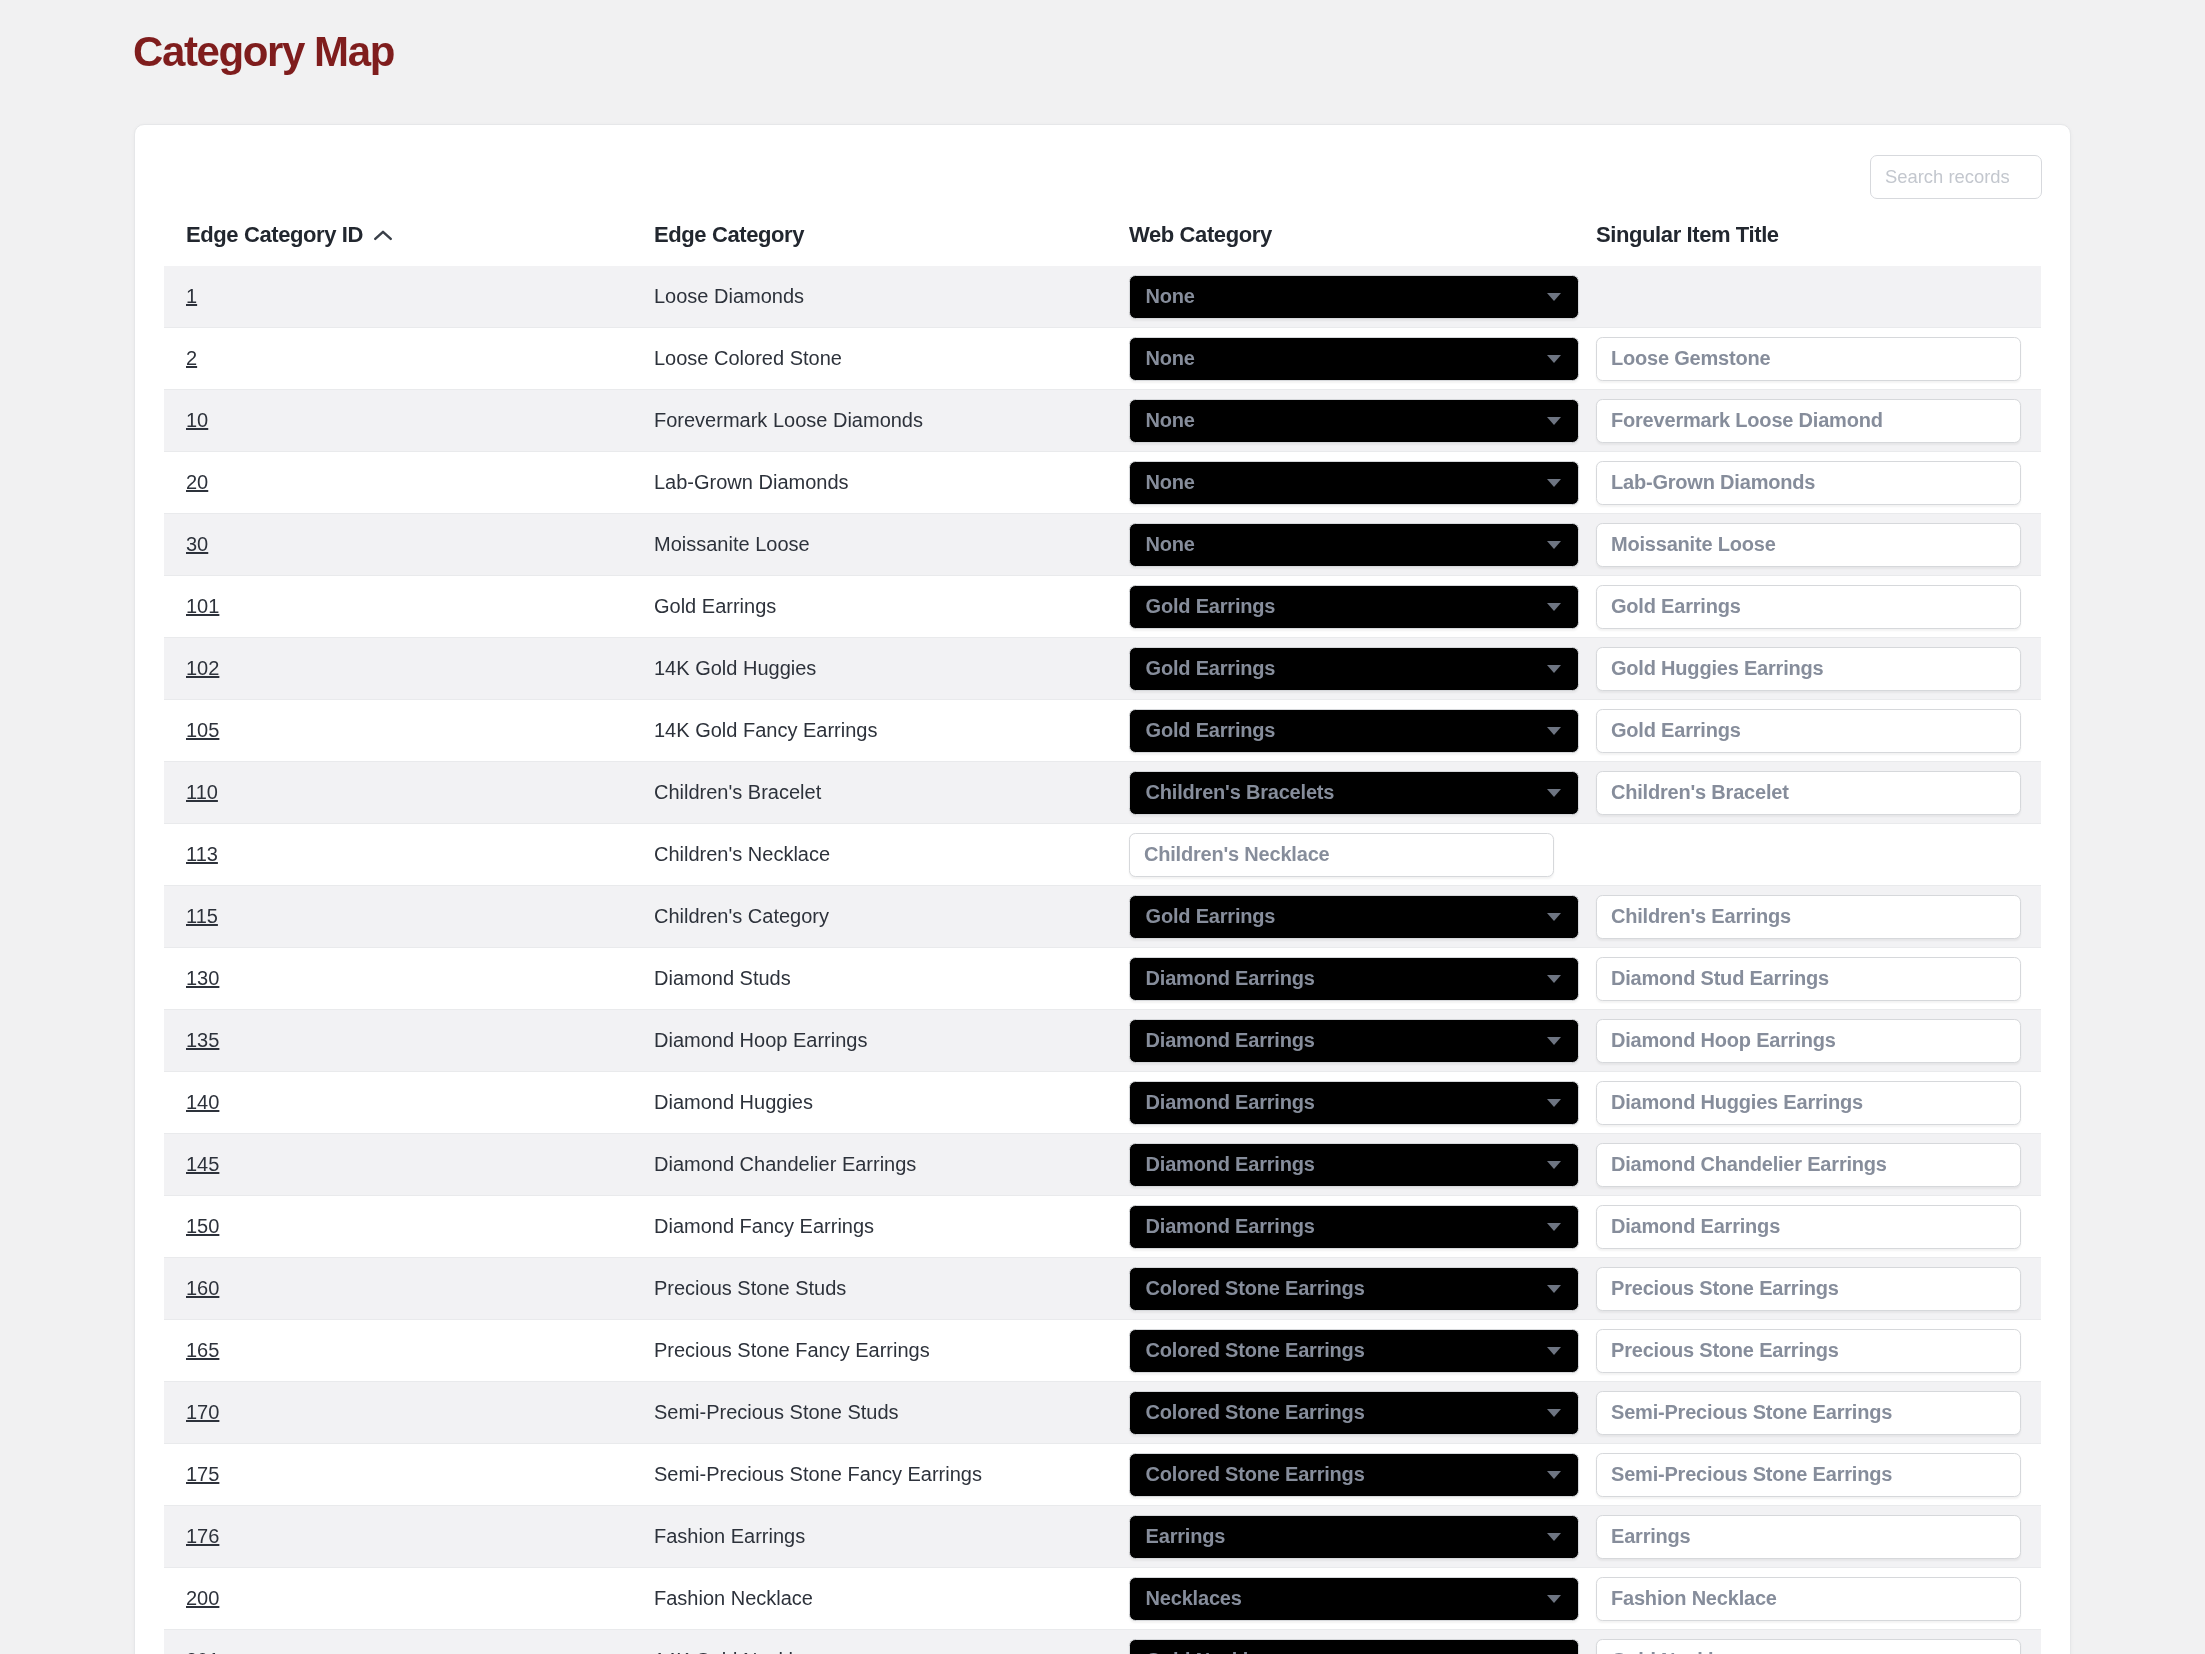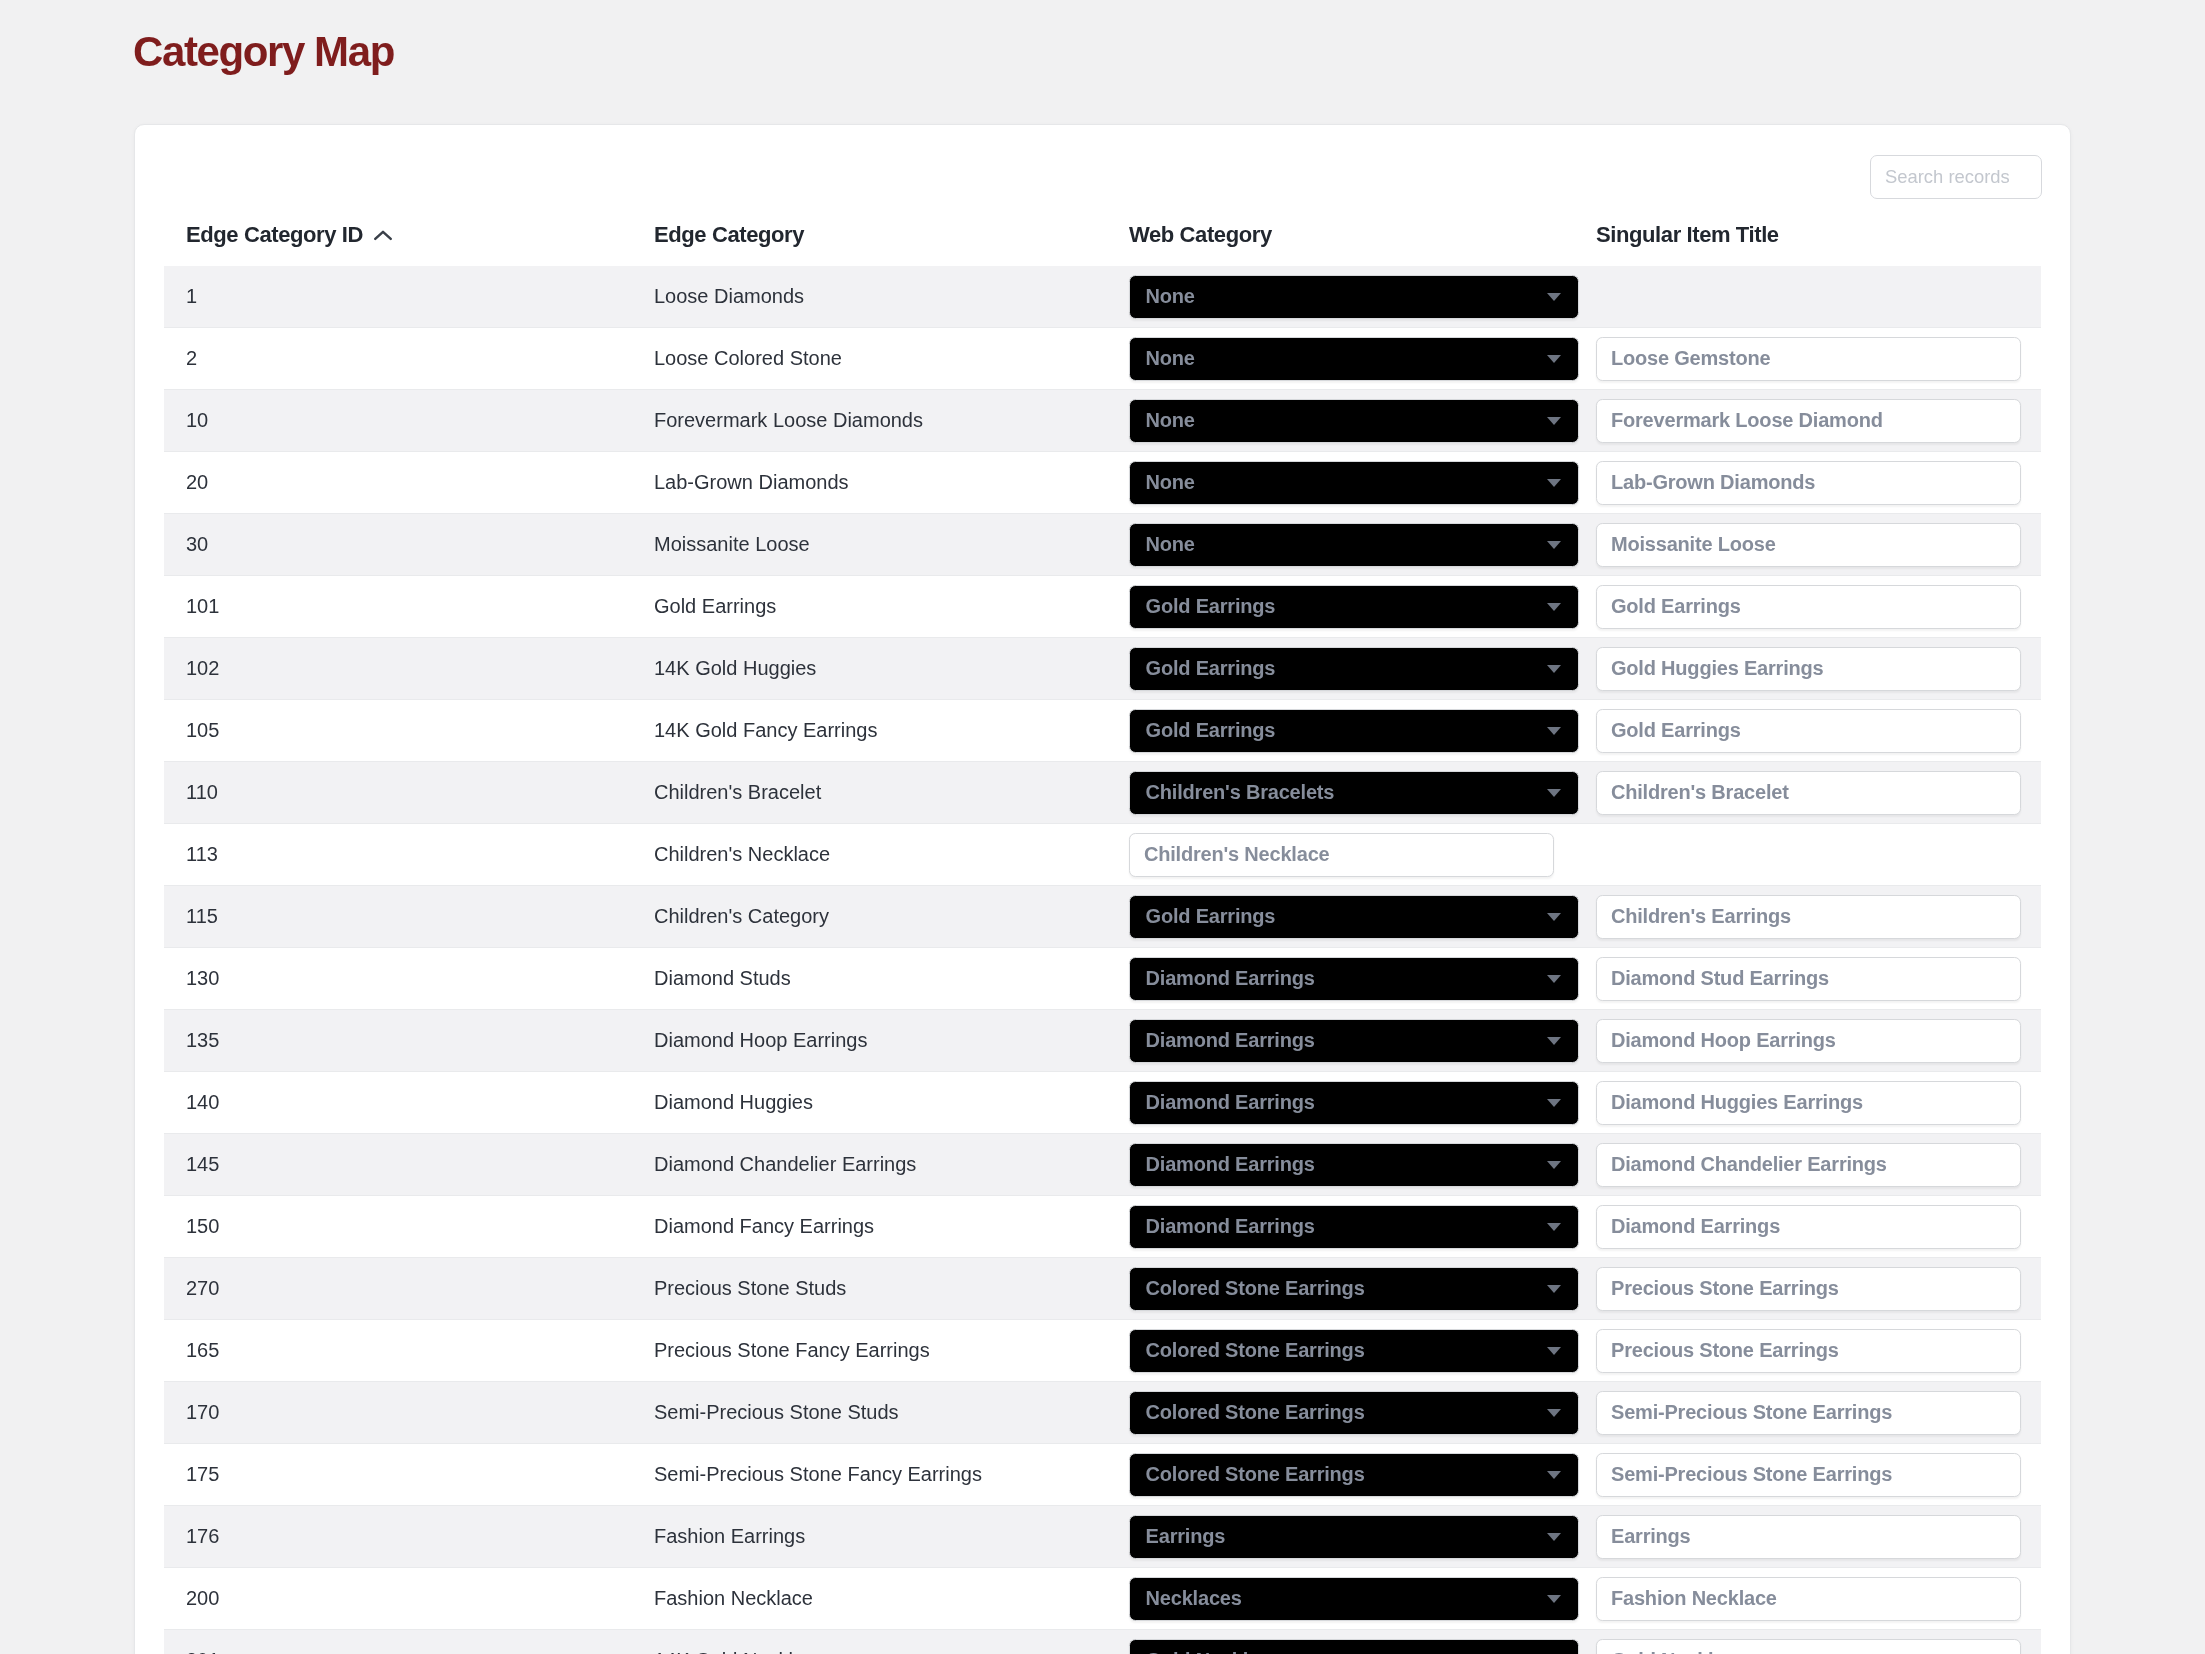--- a/index.html
+++ b/index.html
@@ -28,21 +28,21 @@
   }
   .search-input::placeholder{color:#c3c7ce;}
   .thead{
     display:flex;align-items:center;
     margin:92px 29px 0 29px;height:35px;
   }
   .th{
     font-size:22px;font-weight:700;color:#22272f;letter-spacing:-0.4px;
     box-sizing:border-box;flex:none;
   }
-  .col1{width:490px;padding-left:22px;}
+  .col1{width:490px;padding-left:22px;text-decoration:underline;}
   .col2{width:475px;}
   .col3{width:467px;}
   .col4{width:447px;}
   .th-sort{display:inline-flex;align-items:center;gap:10px;cursor:pointer;}
   .sort-icon{display:inline-block;line-height:0;margin-top:1.4px;}
   .rows{margin:14px 29px 0 29px;}
   .row{
     display:flex;align-items:center;height:62px;
     border-bottom:1.4px solid #e9eaec;box-sizing:border-box;
     background:#ffffff;
@@ -282,21 +282,21 @@
     <div class="c3-wrap">
       <div class="select">
         <span class="sel-text">Diamond Earrings</span>
         <span class="caret"></span>
       </div>
     </div>
     <input class="cell-input" type="text" value="Diamond Earrings" style="">
   </div>
 
   <div class="row">
-    <div class="cell col1">270</div>
+    <div class="cell col1">160</div>
     <div class="cell col2">Precious Stone Studs</div>
     <div class="c3-wrap">
       <div class="select">
         <span class="sel-text">Colored Stone Earrings</span>
         <span class="caret"></span>
       </div>
     </div>
     <input class="cell-input" type="text" value="Precious Stone Earrings" style="">
   </div>
 

